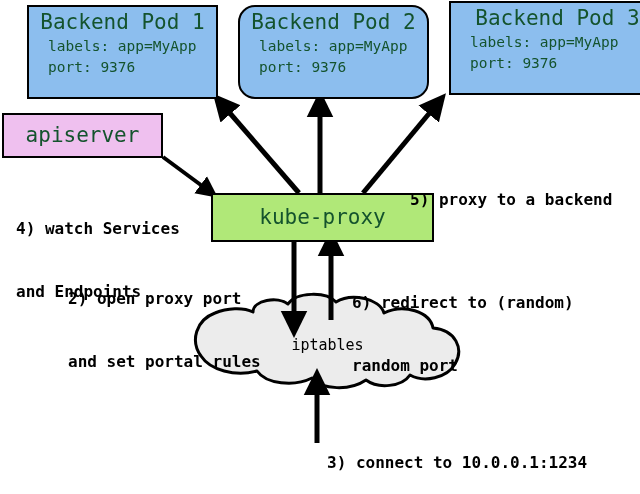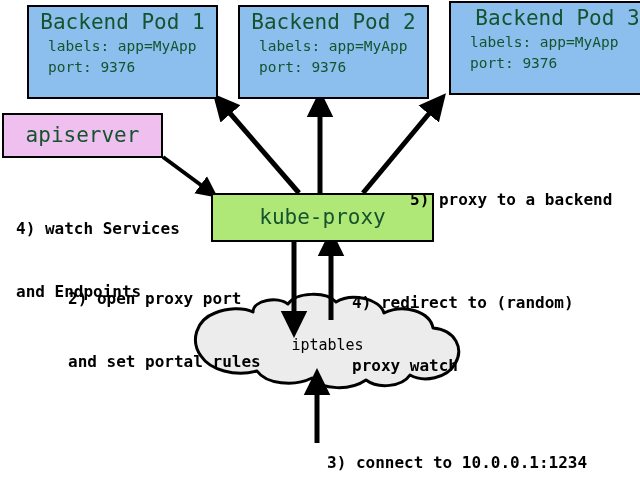--- a/index.html
+++ b/index.html
@@ -57,21 +57,21 @@
     line-height: 27px;
     letter-spacing: 0px;
   }
   .pod .line {
     font-size: 14.5px;
     line-height: 21px;
     padding-left: 19px;
   }
 
   #pod1 { left: 27px;  top: 5px; width: 191px; height: 94px; }
-  #pod2 { left: 238px; top: 5px; width: 191px; height: 94px; }
+  #pod2 { left: 238px; top: 5px; width: 191px; height: 94px; border-radius: 17px; }
   #pod3 { left: 449px; top: 1px; width: 217px; height: 94px; }
 
   
   #apiserver {
     left: 2px; top: 113px; width: 161px; height: 45px;
     background: #EFC0EF;
   }
   #apiserver .title { font-size: 21px; line-height: 25px; }
 
   
@@ -196,21 +196,21 @@
   <div class="step" id="step2">
     <div>2) open proxy port</div>
     <div>and set portal rules</div>
   </div>
 
   <div class="step" id="step3">
     <div>3) connect to 10.0.0.1:1234</div>
   </div>
 
   <div class="step" id="step4">
-    <div>4) redirect to (random)</div>
-    <div>proxy watch</div>
+    <div>6) redirect to (random)</div>
+    <div>random port</div>
   </div>
 
   <div class="step" id="step5">
     <div>5) proxy to a backend</div>
   </div>
 
 </div>
 
 </body></html>

